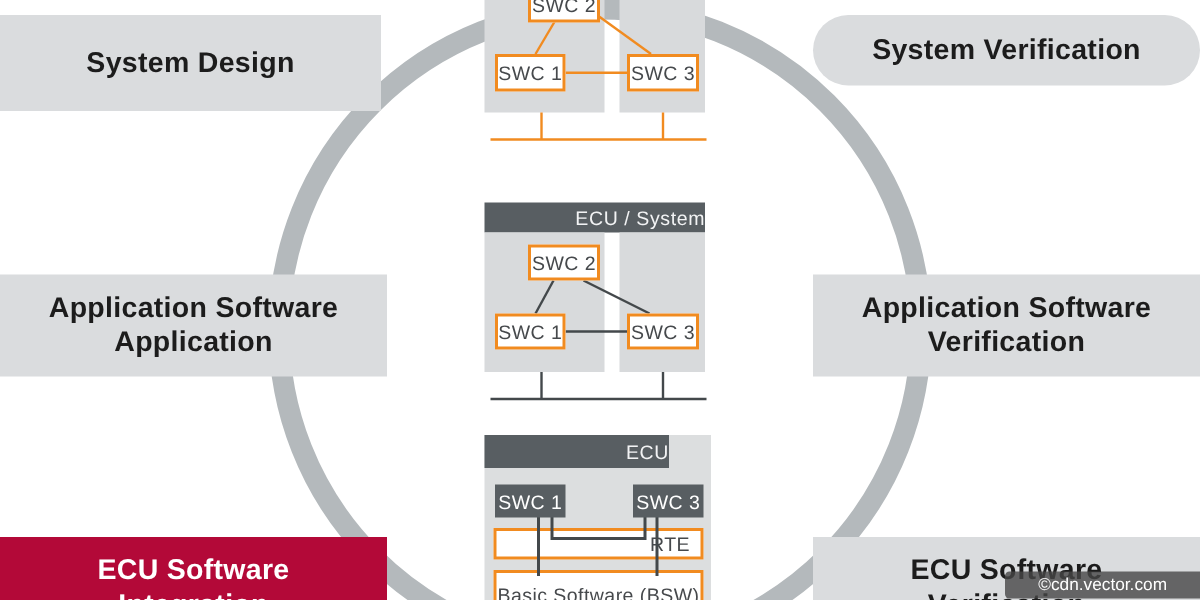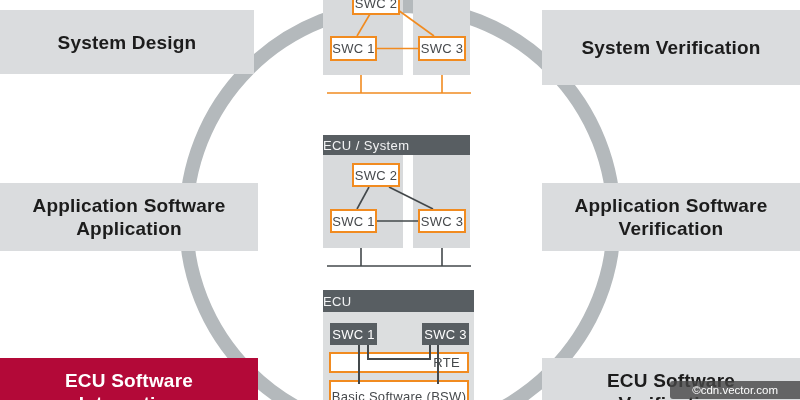--- a/index.html
+++ b/index.html
@@ -20,21 +20,21 @@
     text-align:center;z-index:2;
   }
   .stage.red{background:#b30938;color:#ffffff;}
   .stage.bottom{justify-content:flex-start;padding-top:11px;box-sizing:border-box;}
 
   
   .panel{position:absolute;background:#d8dadc;z-index:2;}
   .dhead{
     position:absolute;background:#585e62;color:#f2f3f4;z-index:2;
     font-size:13px;letter-spacing:.4px;
-    display:flex;align-items:center;justify-content:flex-start;box-sizing:border-box;
+    display:flex;align-items:center;justify-content:flex-end;box-sizing:border-box;
   }
   .swc{
     position:absolute;background:#ffffff;border:2px solid #f18b20;box-sizing:border-box;
     color:#46494c;font-size:13px;letter-spacing:.3px;
     display:flex;align-items:center;justify-content:center;z-index:4;
   }
   .swc-dark{
     position:absolute;background:#585e62;color:#ffffff;box-sizing:border-box;
     font-size:13px;letter-spacing:.3px;
     display:flex;align-items:center;justify-content:center;z-index:6;
@@ -57,21 +57,21 @@
 
 <div class="screen">
 
   <svg class="layer" id="ring-layer">
     <circle cx="400" cy="220" r="214" fill="none" stroke="#b4b9bc" stroke-width="14"></circle>
   </svg>
 
   <div class="stage" style="left:0;top:10px;width:254px;height:64px;">
     <span>System Design</span>
   </div>
-  <div class="stage" style="left:542px;top:10px;width:258px;height:75px;">
+  <div class="stage" style="left:542px;top:10px;width:258px;height:47px;border-radius:26px;">
     <span>System Verification</span>
   </div>
   <div class="stage" style="left:0;top:183px;width:258px;height:68px;">
     <span>Application Software</span>
     <span>Application</span>
   </div>
   <div class="stage" style="left:542px;top:183px;width:258px;height:68px;">
     <span>Application Software</span>
     <span>Verification</span>
   </div>
@@ -105,21 +105,21 @@
     <span>SWC 2</span>
   </div>
   <div class="swc" style="left:330px;top:209px;width:47px;height:24px;">
     <span>SWC 1</span>
   </div>
   <div class="swc" style="left:418px;top:209px;width:48px;height:24px;">
     <span>SWC 3</span>
   </div>
 
   <div class="panel" style="left:323px;top:290px;width:151px;height:110px;background:#dcdedf;"></div>
-  <div class="dhead" style="left:323px;top:290px;width:151px;height:22px;">
+  <div class="dhead" style="left:323px;top:290px;width:123px;height:22px;">
     <span>ECU</span>
   </div>
   <div class="swc-dark" style="left:330px;top:323px;width:47px;height:22px;">
     <span>SWC 1</span>
   </div>
   <div class="swc-dark" style="left:422px;top:323px;width:47px;height:22px;">
     <span>SWC 3</span>
   </div>
   <div class="obox rte" style="left:329px;top:352px;width:140px;height:21px;">
     <span>RTE</span>

